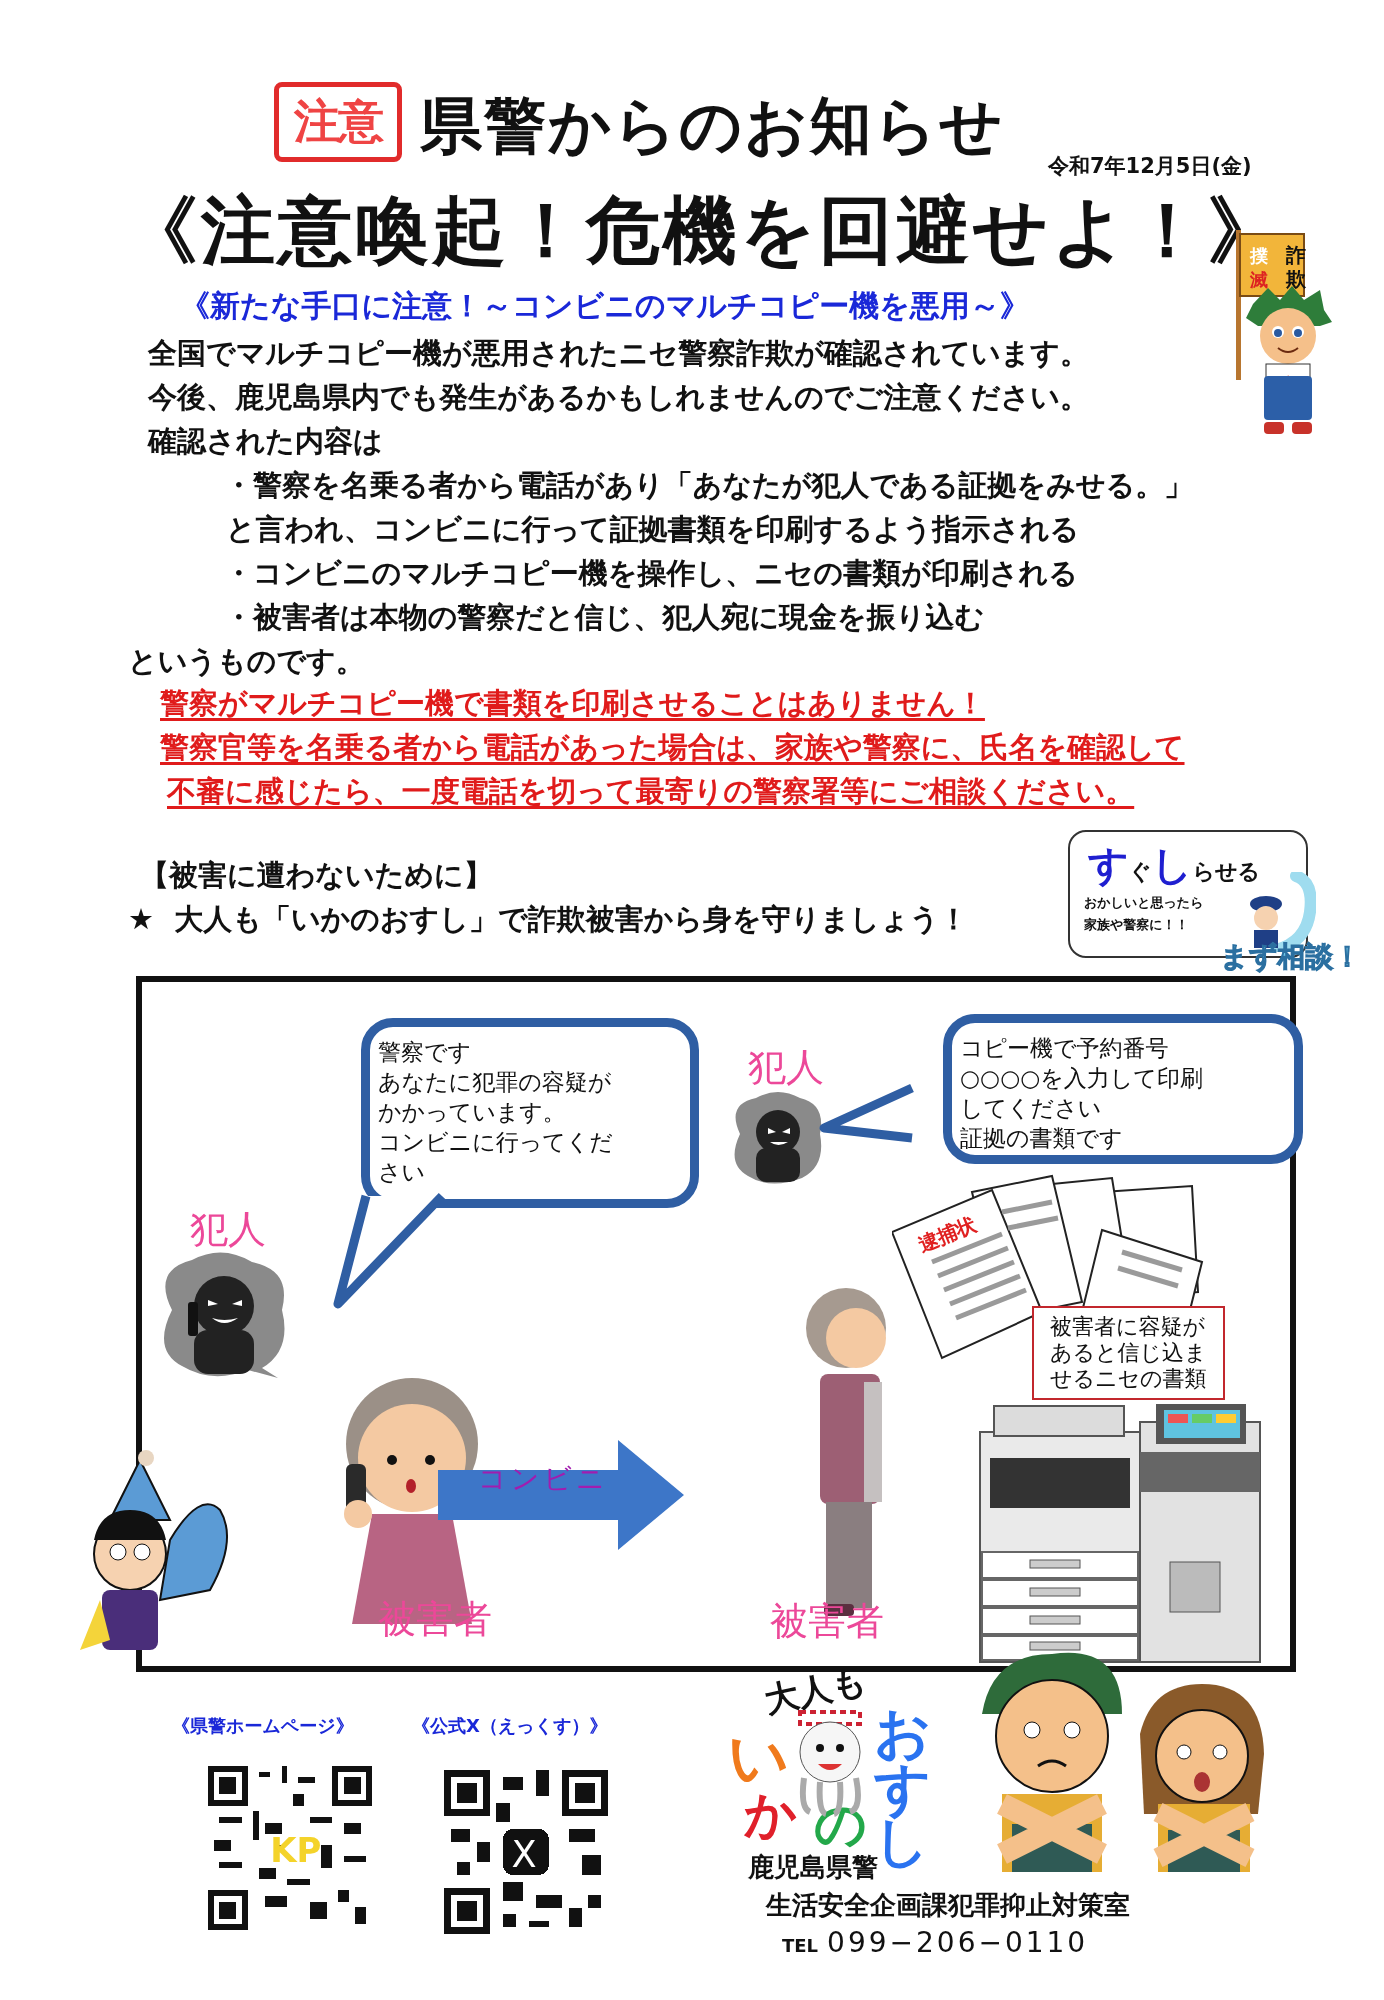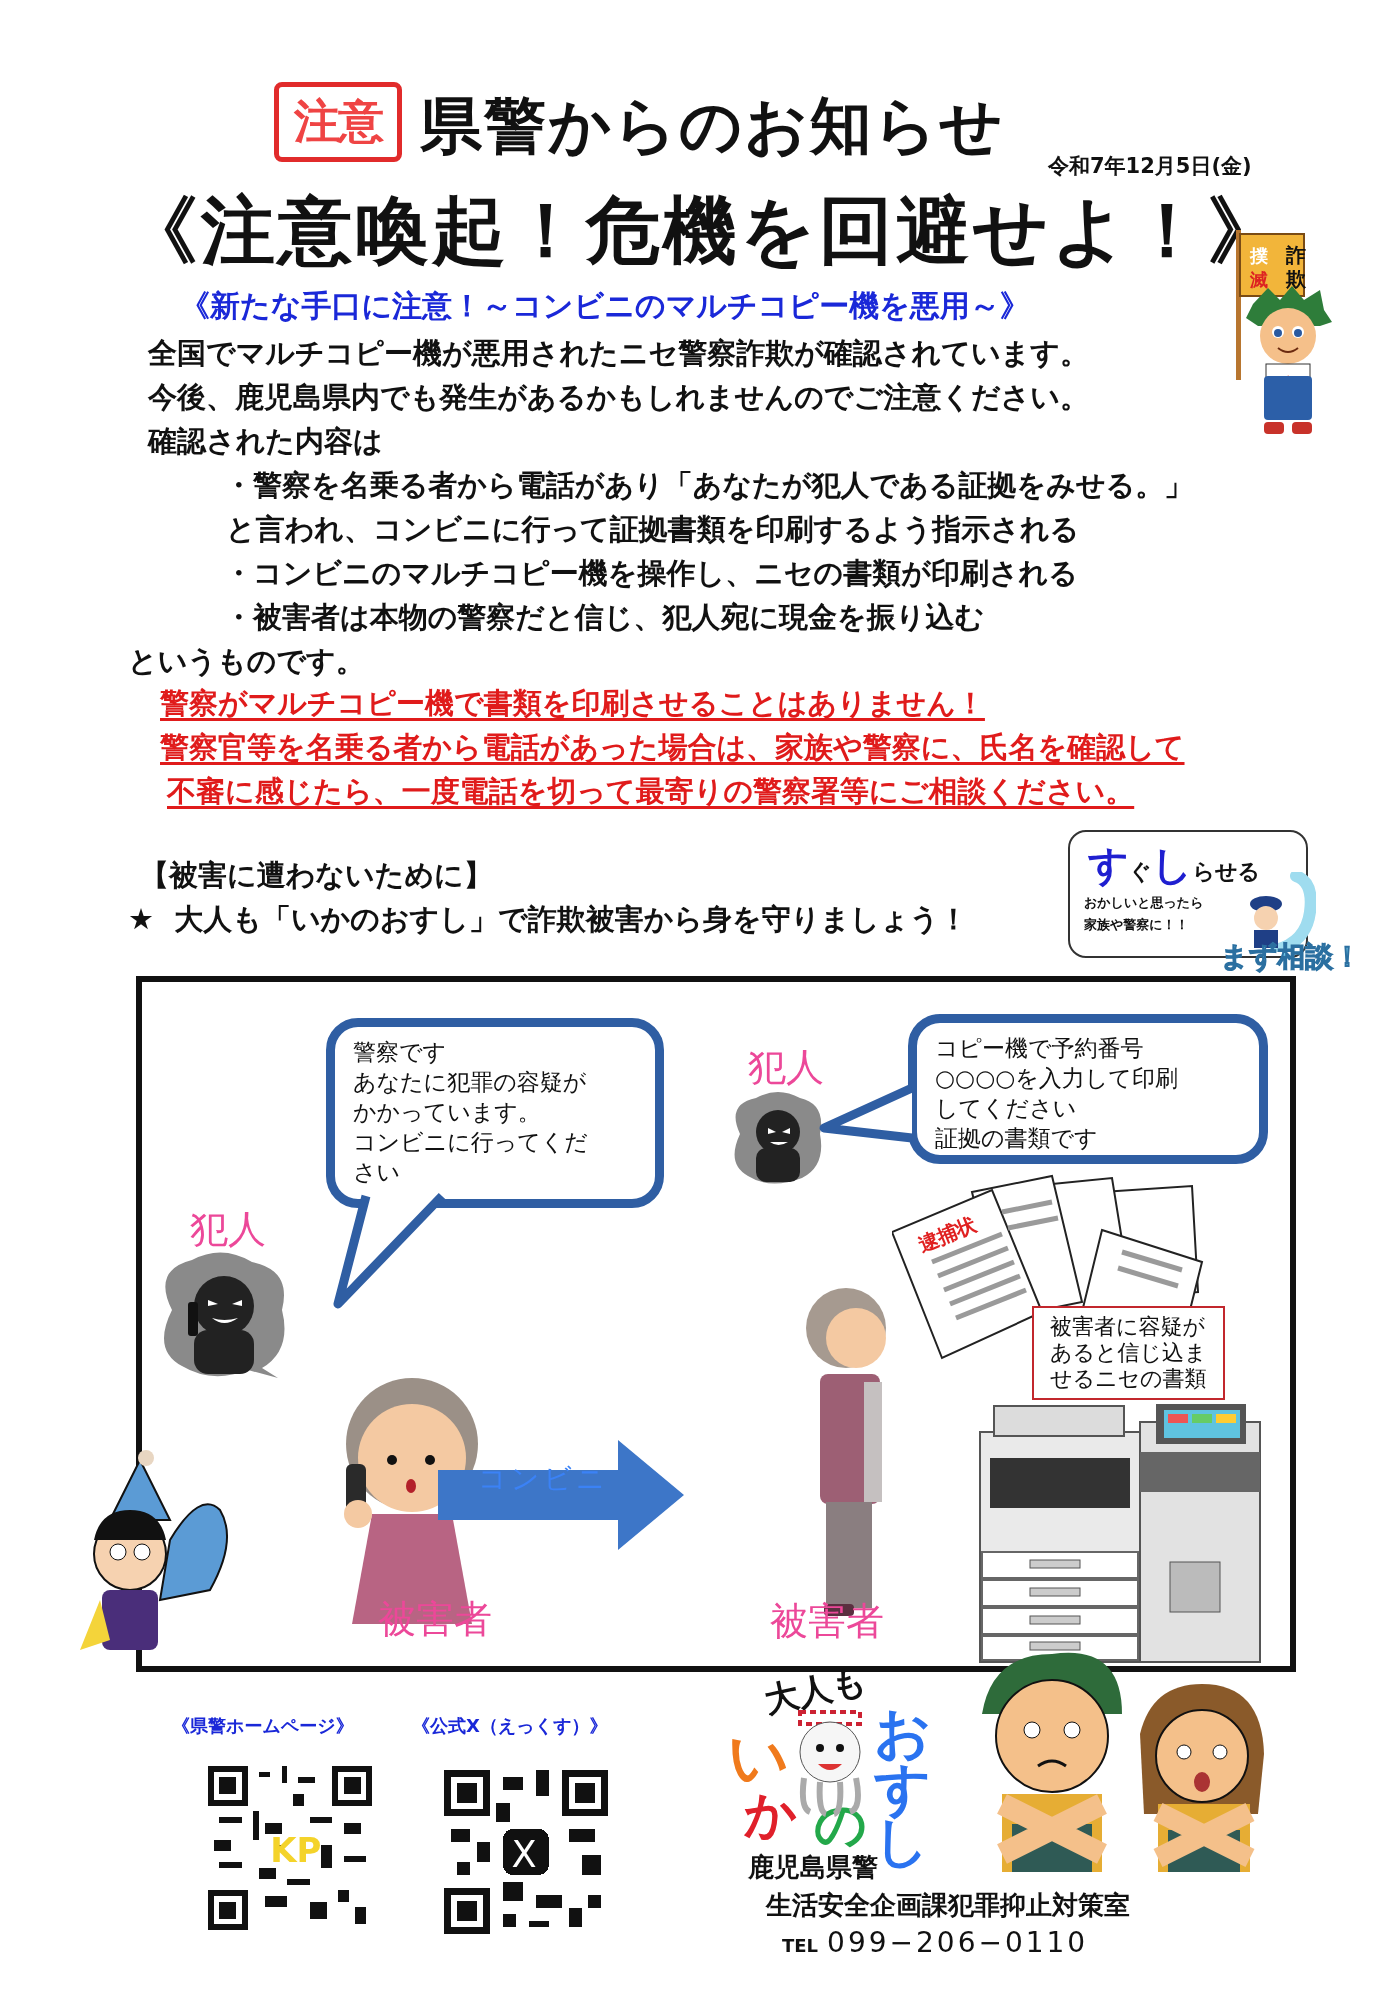--- a/index.html
+++ b/index.html
@@ -27,21 +27,21 @@
   .sukushi { left: 1068px; top: 830px; width: 240px; height: 128px; border: 2px solid #333; border-radius: 18px; background: #fff; }
   .sukushi .big { position: absolute; left: 18px; top: 6px; font-size: 28px; font-weight: bold; color: #1f1fd0; white-space: nowrap; }
   .sukushi .big b { font-size: 40px; }
   .sukushi .big span.sm { color: #111; font-size: 22px; }
   .sukushi .small { position: absolute; left: 14px; top: 60px; font-size: 13px; line-height: 22px; font-weight: bold; white-space: nowrap; }
   .sukushi .consult { position: absolute; left: 150px; top: 106px; font-size: 28px; font-weight: bold; color: #6fc6e6;
                       -webkit-text-stroke: 1px #2b6fa0; white-space: nowrap; }
 
   
   .frame { left: 136px; top: 976px; width: 1160px; height: 696px; border: 6px solid #111; background: #fff; }
-  .bubble { position: absolute; border: 9px solid #2f5ea3; border-radius: 32px; background: #fff; font-size: 23px; line-height: 30px; color: #111; padding: 10px 18px; }
+  .bubble { position: absolute; border: 9px solid #2f5ea3; border-radius: 32px; background: #fff; font-size: 23px; line-height: 30px; color: #111; padding: 10px 8px; margin-left: 35px; }
   .label-lg { position: absolute; font-size: 38px; font-weight: normal; color: #ec4899; white-space: nowrap; }
   .note-box { position: absolute; border: 2px solid #c2272d; background: #fff; font-size: 22px; line-height: 26px; padding: 6px 16px; white-space: nowrap; }
 
   
   .qr-label { font-size: 18px; font-weight: bold; color: #1a28d8; white-space: nowrap; }
   .qr { width: 164px; height: 164px; background: #fff; }
   .foot-text { font-size: 26px; font-weight: bold; white-space: nowrap; }
 </style>
 </head>
 <body>
@@ -141,21 +141,21 @@
       <circle cx="118" cy="86" r="5" fill="#111"></circle>
     <ellipse cx="99" cy="112" rx="5" ry="7" fill="#b3202a"></ellipse>
     <path d="M60 140 L140 140 L160 250 L40 250 Z" fill="#b86483"></path>
     <rect x="34" y="90" width="20" height="60" rx="6" fill="#2a2a2a"></rect>
     <circle cx="46" cy="140" r="14" fill="#f4c9a2"></circle>
   </svg>
 
   <svg style="position:absolute; left:296px; top:458px;" width="250" height="110" viewBox="0 0 250 110">
     <polygon points="0,30 180,30 180,0 246,55 180,110 180,80 0,80" fill="#3d76c8"></polygon>
   </svg>
-  <div style="position:absolute; left:336px; top:478px; font-size:28px; color:#3b82f6; letter-spacing:4px;">コンビニ</div>
+  <div style="position:absolute; left:336px; top:478px; font-size:28px; color:#a21caf; letter-spacing:4px;">コンビニ</div>
 
   <div class="label-lg" style="left:236px; top:612px;">被害者</div>
 
   <div class="label-lg" style="left:606px; top:60px;">犯人</div>
   <svg style="position:absolute; left:584px; top:108px;" width="100" height="96" viewBox="0 0 100 96">
     <path d="M14 44 Q0 14 30 8 Q52 -4 74 8 Q100 14 94 44 Q100 76 76 88 Q44 100 22 86 Q0 74 14 44 Z" fill="#8a8a8a"></path>
     <circle cx="52" cy="42" r="22" fill="#222"></circle>
     <rect x="30" y="58" width="44" height="34" rx="10" fill="#222"></rect>
     <path d="M42 38 L50 42 L42 44 Z M64 38 L56 42 L64 44 Z" fill="#fff"></path>
     <path d="M44 52 Q52 58 62 52 Z" fill="#fff"></path>

